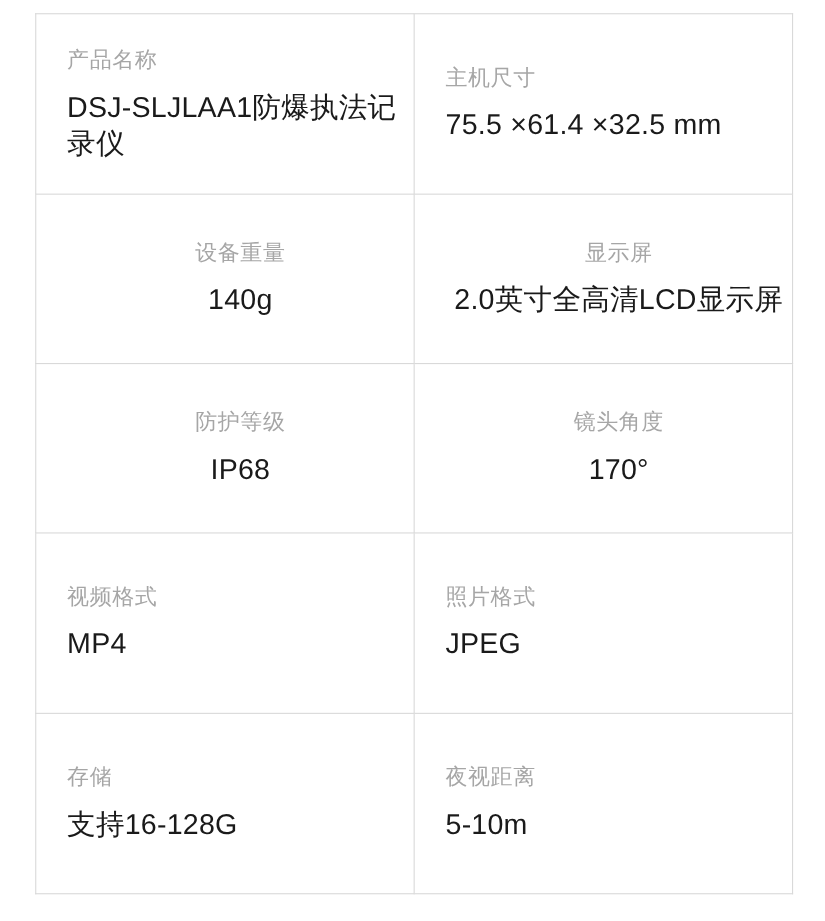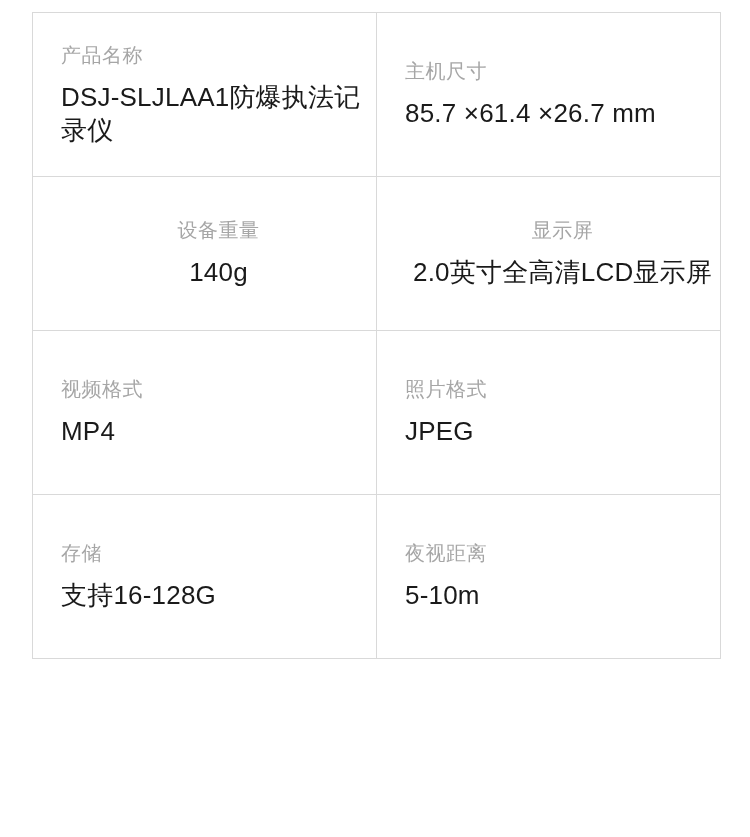--- a/index.html
+++ b/index.html
@@ -66,35 +66,49 @@
       <tr class="row-tall">
         <td class="cell-left">
           <div class="cell-inner">
             <div class="spec-label">产品名称</div>
             <div class="spec-value">DSJ-SLJLAA1防爆执法记录仪</div>
           </div>
         </td>
         <td class="cell-right">
           <div class="cell-inner">
             <div class="spec-label">主机尺寸</div>
-            <div class="spec-value">85.7 ×61.4 ×26.7 mm</div>
+            <div class="spec-value">75.5 ×61.4 ×32.5 mm</div>
           </div>
         </td>
       </tr>
       <tr class="row-short">
         <td class="cell-left">
           <div class="cell-inner">
             <div class="spec-label">设备重量</div>
             <div class="spec-value">140g</div>
           </div>
         </td>
         <td class="cell-right">
           <div class="cell-inner">
             <div class="spec-label">显示屏</div>
             <div class="spec-value">2.0英寸全高清LCD显示屏</div>
+          </div>
+        </td>
+      </tr>
+      <tr class="row-short">
+        <td class="cell-left">
+          <div class="cell-inner">
+            <div class="spec-label">防护等级</div>
+            <div class="spec-value">IP68</div>
+          </div>
+        </td>
+        <td class="cell-right">
+          <div class="cell-inner">
+            <div class="spec-label">镜头角度</div>
+            <div class="spec-value">170°</div>
           </div>
         </td>
       </tr>
       <tr class="row-tall">
         <td class="cell-left">
           <div class="cell-inner">
             <div class="spec-label">视频格式</div>
             <div class="spec-value">MP4</div>
           </div>
         </td>

